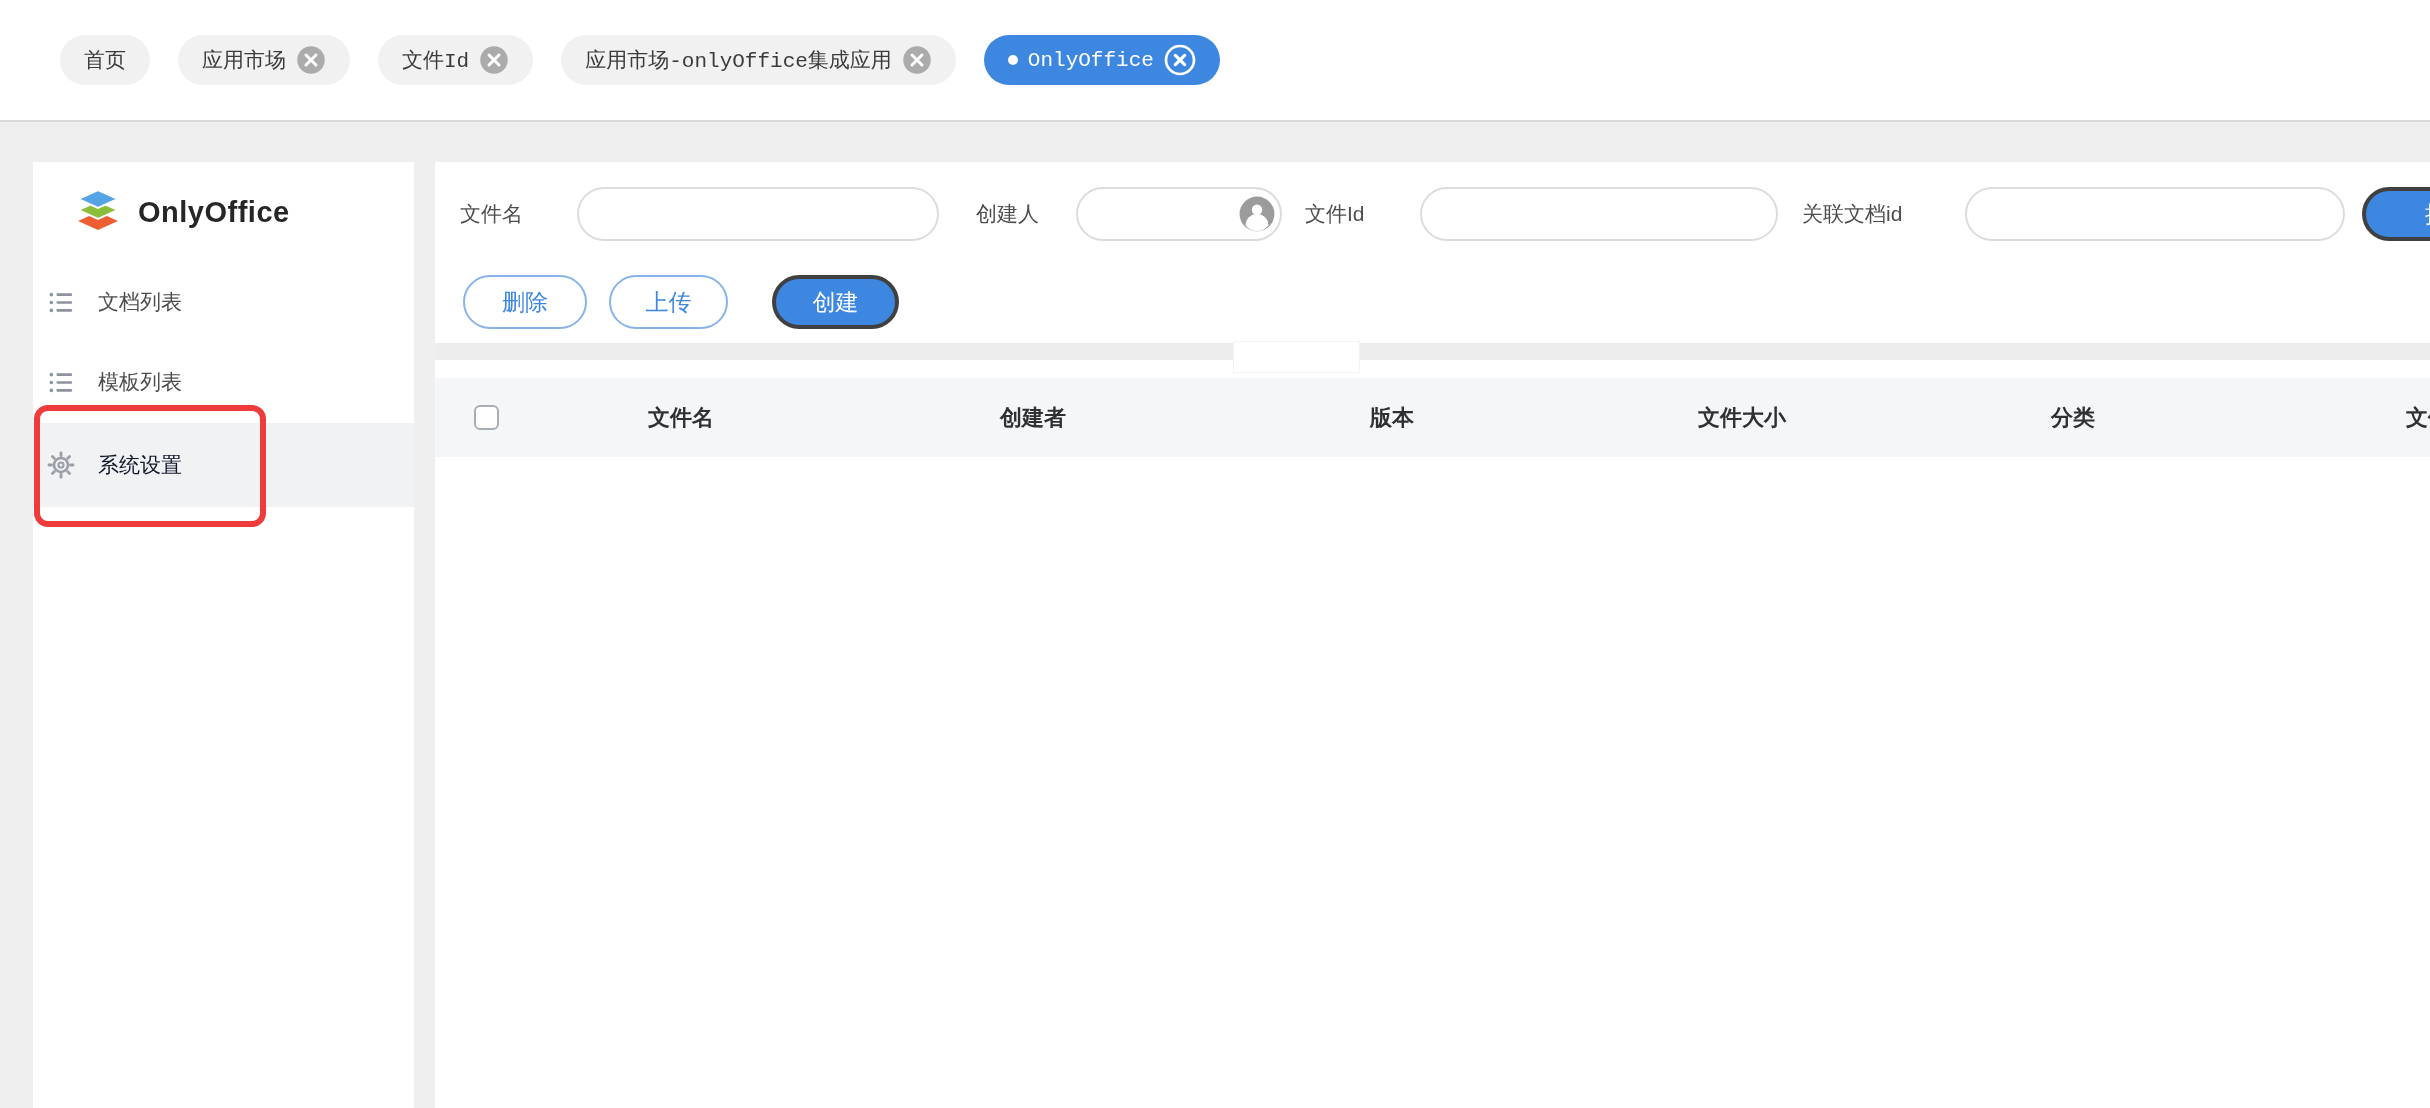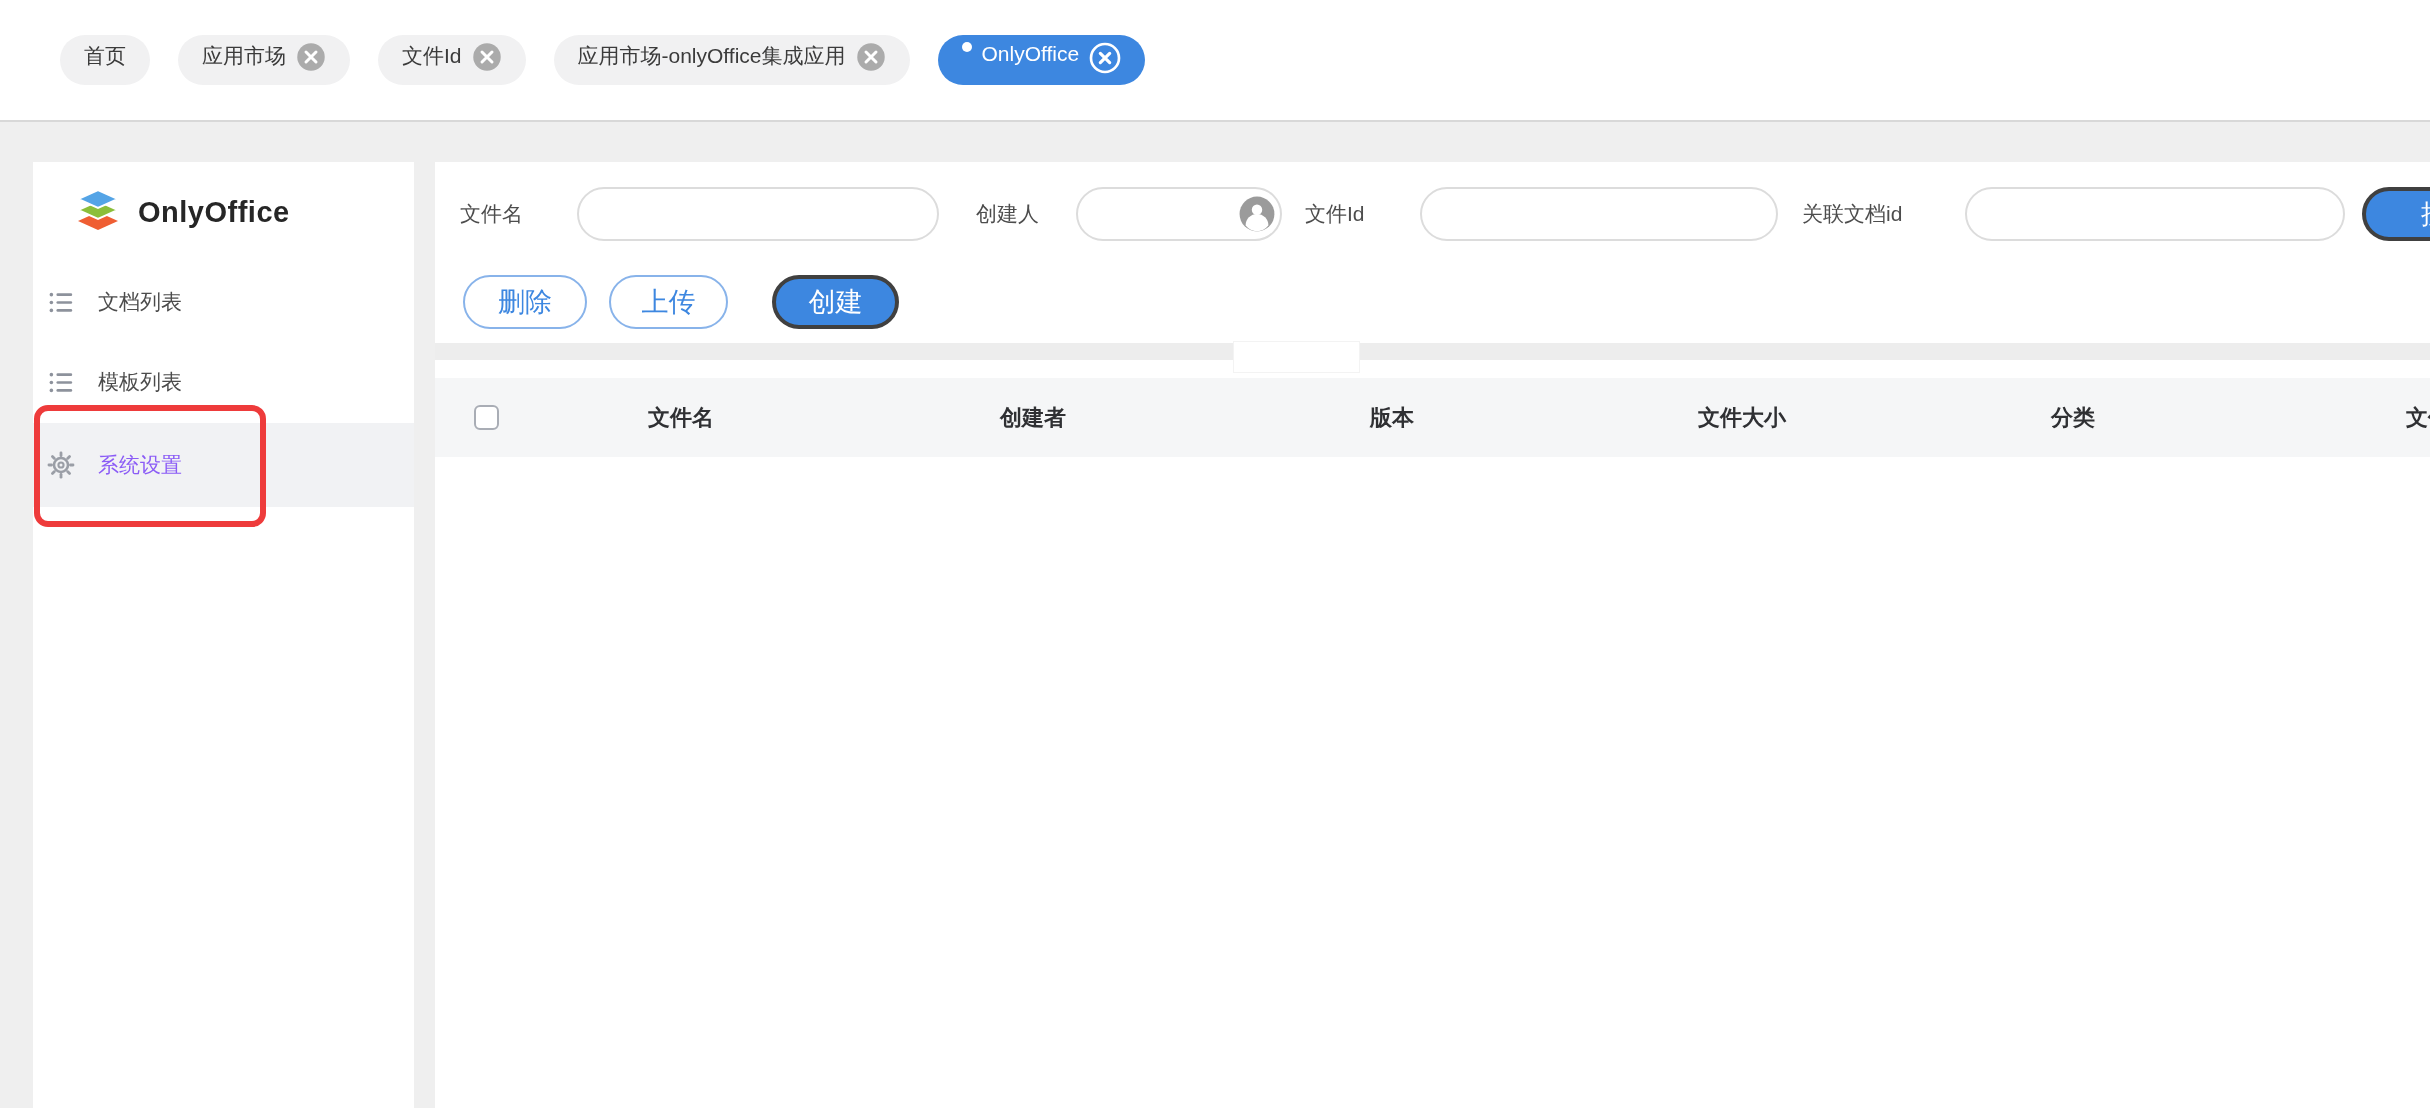--- a/index.html
+++ b/index.html
@@ -11,22 +11,22 @@
   #root { position:relative; width:2430px; height:1108px; background:#efefef; }
 
   
   .topbar {
     position:absolute; left:0; top:0; width:2430px; height:122px;
     background:#ffffff; border-bottom:2px solid #d8d8d8;
     display:flex; align-items:center; padding-left:60px; gap:28px;
   }
   .tab {
     height:50px; border-radius:25px; background:#f1f1f2;
-    display:inline-flex; align-items:flex-start; gap:10px; padding:7px 24px;
-    font-size:21px; color:#3b3b3b; cursor:pointer; white-space:nowrap; flex:0 0 auto;
+    display:inline-flex; align-items:center; gap:10px; padding:7px 24px;
+    font-size:21px; color:#3b3b3b; cursor:pointer; white-space:nowrap; flex:0 0 auto;font-family:Liberation Mono, monospace;
   }
   .tab.active { background:#3d87e0; color:#ffffff; }
   .tab-close { display:inline-flex; align-items:center; }
   .tab-dot { width:10px; height:10px; border-radius:50%; background:#ffffff; display:inline-block; }
 
   
   .sidebar {
     position:absolute; left:33px; top:162px; width:381px; height:946px; background:#ffffff;
   }
   .main {
@@ -34,38 +34,38 @@
   }
 
   
   .logo-row { position:absolute; left:39px; top:22px; display:flex; align-items:center; gap:14px; }
   .logo-text { font-size:29px; font-weight:bold; color:#262626; letter-spacing:0.5px; }
   .side-item {
     position:absolute; left:0; width:381px; height:80px;
     display:flex; align-items:center; gap:23px; padding-left:14px;
     font-size:21px; color:#4c4c4c; cursor:pointer;
   }
-  .side-item.active { background:#f1f2f4; color:#8b5cf6; height:84px; }
+  .side-item.active { background:#f1f2f4; color:#0f172a; height:84px; }
   .side-icon { display:inline-flex; width:28px; justify-content:center; }
   .annotation-box {
     position:absolute; left:1px; top:243px; width:232px; height:122px;
     border:6px solid #ee3b3b; border-radius:14px; pointer-events:none; z-index:5;
   }
 
   
   .flt-label { position:absolute; top:25px; height:54px; line-height:54px; font-size:21px; color:#4d4d4d; }
   .flt-input {
     position:absolute; top:25px; height:54px; border:2px solid #dcdcdc; border-radius:27px;
     background:#ffffff; outline:none; font-size:20px; color:#333; padding:0 22px;
     font-family:"Liberation Sans","DejaVu Sans",sans-serif;
   }
   .avatar-wrap { position:absolute; top:33px; pointer-events:none; }
 
   .btn {
-    position:absolute; top:113px; height:54px; border-radius:27px; font-size:27px;
+    position:absolute; top:113px; height:54px; border-radius:27px; font-size:23px;
     display:inline-flex; align-items:center; justify-content:center; cursor:pointer;
     font-family:Liberation Sans, sans-serif;
   }
   .btn.ghost { background:#ffffff; border:2px solid #88b3ea; color:#3d87e0; }
   .btn.solid { background:#3d87e0; border:4px solid #404040; color:#ffffff; }
   .btn.search { position:absolute; top:25px; left:1927px; width:172px; height:54px; }
 
   
   .strip { position:absolute; left:0; top:181px; width:1995px; height:17px; background:#ededed; }
   .strip-notch { position:absolute; left:798px; top:179px; width:127px; height:32px; background:#ffffff; border:1px solid #f3f3f3; }

